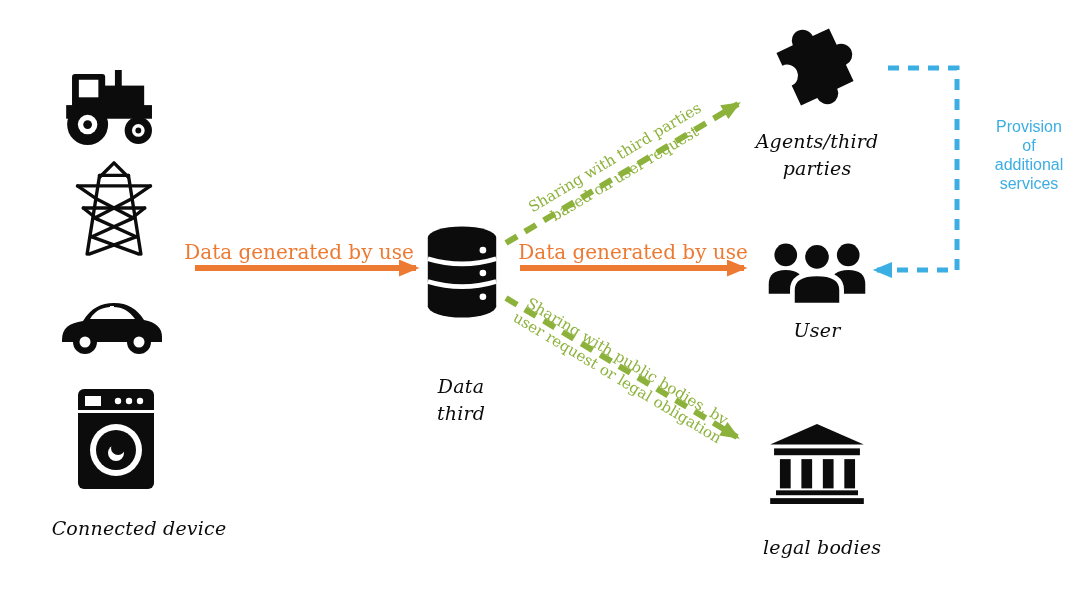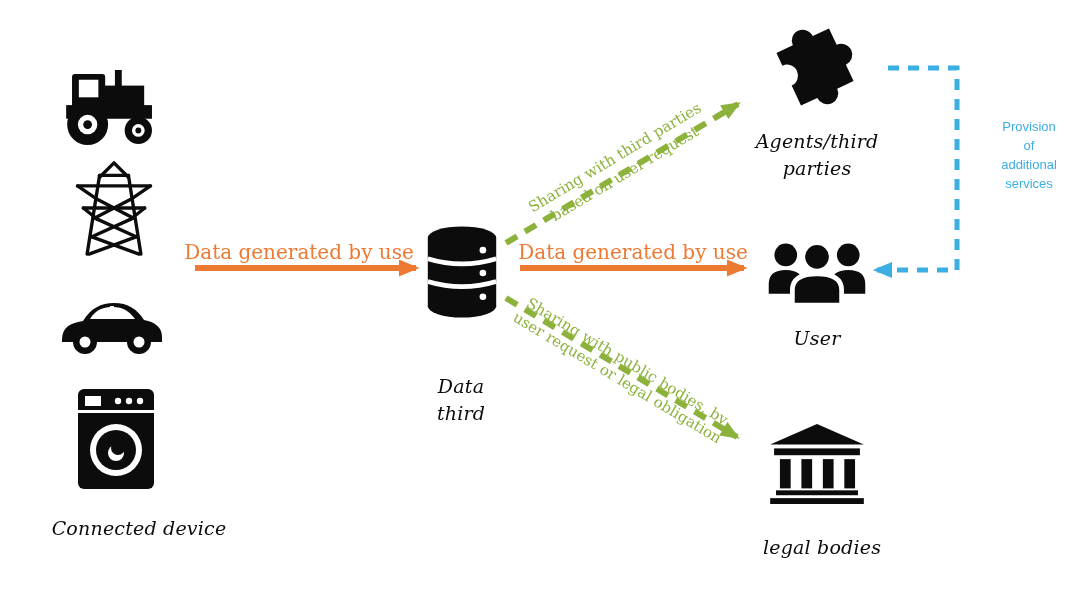--- a/index.html
+++ b/index.html
@@ -14,21 +14,21 @@
   .icon { position:absolute; }
   .icon svg { display:block; width:100%; height:100%; }
   .lbl { position:absolute; transform:translate(-50%,-50%); text-align:center; }
   .node-lbl { font-size:19px; color:#0b0b0b; line-height:27px; white-space:nowrap; letter-spacing:.2px;font-style:italic; }
   .orange-lbl { font-size:20px; color:#ED7A33; white-space:nowrap; }
   .green-lbl  { font-size:15px; color:#8DB23C; line-height:19px; white-space:nowrap; }
   .green-lbl.up   { transform:translate(-50%,-50%) rotate(-31deg); }
   .green-lbl.down { transform:translate(-50%,-50%) rotate(31deg); }
   .blue-lbl {
     font-family:"Liberation Sans","DejaVu Sans",sans-serif;
-    font-size:13px; color:#3BAEE3; line-height:19px;
+    font-size:16px; color:#3BAEE3; line-height:19px;
   }
 </style>
 </head>
 <body>
 
 <div class="canvas">
 
   <svg class="arrow-layer" viewBox="0 0 1080 589">
     <defs>
       <marker id="ah-orange" viewBox="0 0 12 10" refX="10" refY="5" markerWidth="21" markerHeight="17" markerUnits="userSpaceOnUse" orient="auto">
@@ -171,21 +171,21 @@
   <div class="lbl node-lbl" style="left:461px; top:362px;margin-top:38px;">
     <div>Data</div>
     <div>third</div>
   </div>
 
   <div class="lbl node-lbl" style="left:817px; top:155px;">
     <div>Agents/third</div>
     <div>parties</div>
   </div>
 
-  <div class="lbl node-lbl" style="left:817px; top:338px;">User</div>
+  <div class="lbl node-lbl" style="left:817px; top:330px;">User</div>
 
   <div class="lbl node-lbl" style="left:822px; top:547px;">
     <div>legal bodies</div>
   </div>
 
   <div class="lbl orange-lbl" style="left:299px; top:252px;">Data generated by use</div>
 
   <div class="lbl orange-lbl" style="left:633px; top:252px;">Data generated by use</div>
 
   <div class="lbl green-lbl up" style="left:620px; top:166px;">

